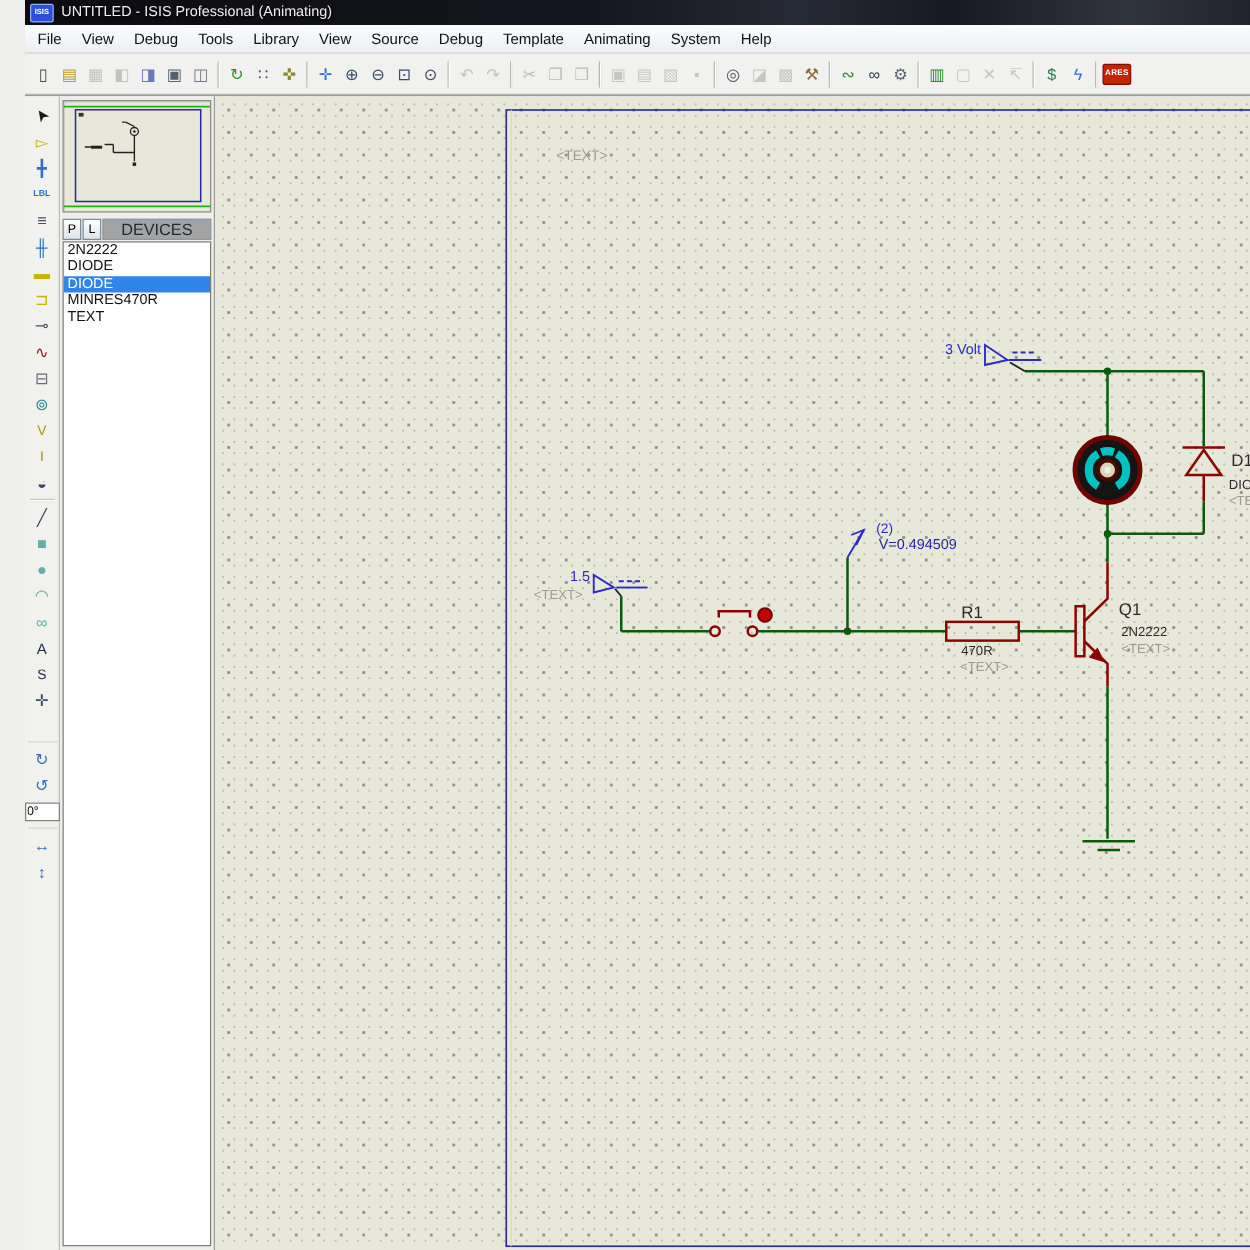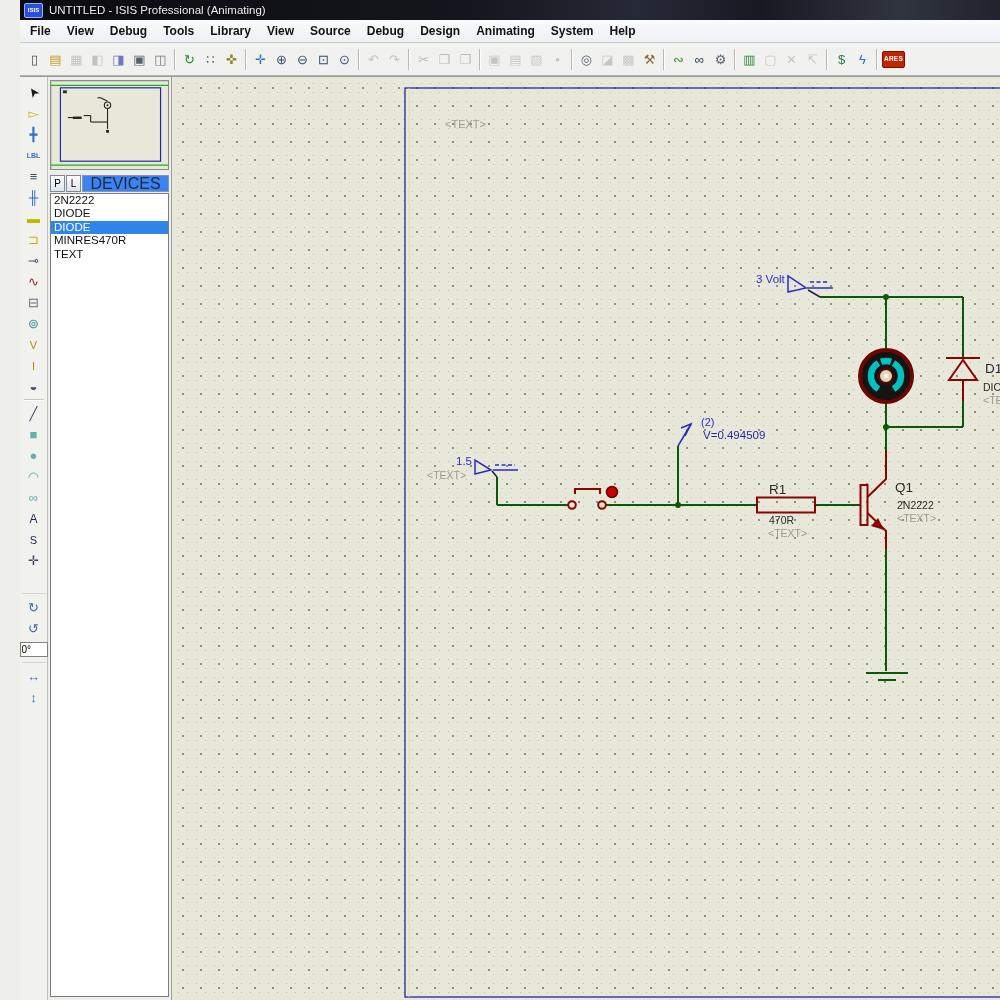--- a/index.html
+++ b/index.html
@@ -11,21 +11,21 @@
     background:linear-gradient(90deg,#0b0b10,#15151d 45%,#262a36 62%,#171922 74%,#30343f 88%,#1d202a);
     color:#f0f0f0;font-size:11.5px;}
   .app-icon{width:17px;height:13px;background:#2b4fd8;border:1px solid #8fb0ff;color:#fff;
     font-size:6px;font-weight:700;display:flex;align-items:center;justify-content:center;
     margin-right:6px;border-radius:2px;flex:0 0 auto;}
   .title-text{white-space:nowrap;text-shadow:0 1px 2px #000;}
 
   
   .menubar{height:22px;flex:0 0 22px;background:linear-gradient(#fafbfc,#edf0f2);
     border-bottom:1px solid #c8cbce;display:flex;align-items:center;font-size:12px;color:#111;padding-left:2px;}
-  .menu-item{padding:0 8px;height:100%;display:flex;align-items:center;cursor:default;font-weight:bold;}
+  .menu-item{padding:0 8px;height:100%;display:flex;align-items:center;cursor:default;}
 
   
   .toolbar{height:32px;flex:0 0 32px;background:#f1f2f0;border-bottom:1px solid #b5b5b0;
     display:flex;align-items:center;padding:0 4px;}
   .tbi{width:19px;height:19px;margin:0 1px;display:inline-flex;align-items:center;justify-content:center;
     font-size:13px;line-height:1;cursor:default;}
   .tbi.off{opacity:.45;filter:grayscale(.9);}
   .tbi.ares{background:var(--ares_red);width:21px;height:15px;font-size:6.5px;font-weight:700;
     border:1px solid #7a1000;border-radius:2px;letter-spacing:.2px;}
   .tsep{width:1px;height:21px;background:#b9b9b4;border-right:1px solid #fff;margin:0 3px;}
@@ -46,21 +46,21 @@
 
   .left-panel{width:124px;flex:0 0 124px;background:#eeeeea;display:flex;flex-direction:column;
     border-right:1px solid #9c9c98;box-sizing:border-box;}
   .overview{height:88px;flex:0 0 88px;margin:3px 2px 5px 2px;background:var(--canvas_bg);
     border:1px solid #8a8a86;box-shadow:inset 1px 1px 0 rgba(0,0,0,.12);}
   .overview svg{width:100%;height:100%;display:block;}
   .pl-row{display:flex;align-items:stretch;height:17px;flex:0 0 17px;margin:0 2px 1px 2px;}
   .pl-btn{width:15px;font-size:10px;font-family:"Liberation Sans",sans-serif;
     background:linear-gradient(#ffffff,#dfe4e8);border:1px solid #7a8a99;margin-right:1px;
     padding:0;line-height:14px;text-align:center;cursor:default;}
-  .devices-header{flex:1;background:#3b82f6;border:1px solid #8a98a4;font-size:16px;
+  .devices-header{flex:1;background:#a3a3a3;border:1px solid #8a98a4;font-size:13px;
     display:flex;align-items:center;justify-content:center;color:#1c2a33;}
   .device-list{flex:1;background:#fff;border:1px solid #7c7c78;margin:0 2px 4px 2px;
     font-size:11.5px;overflow:hidden;}
   .dev-row{height:13.4px;line-height:13.4px;padding-left:3px;color:#111;cursor:default;white-space:nowrap;}
   .dev-row.sel{background:var(--selection_blue);color:#fff;}
 
   
   .canvas{flex:1;position:relative;background-color:var(--canvas_bg);
     background-image:
       radial-gradient(var(--grid_dot) 1px, transparent 1.4px),
@@ -94,21 +94,21 @@
 
   <div class="menubar" id="menubar">
       <div class="menu-item">File</div>
       <div class="menu-item">View</div>
       <div class="menu-item">Debug</div>
       <div class="menu-item">Tools</div>
       <div class="menu-item">Library</div>
       <div class="menu-item">View</div>
       <div class="menu-item">Source</div>
       <div class="menu-item">Debug</div>
-      <div class="menu-item">Design</div>
+      <div class="menu-item">Template</div>
       <div class="menu-item">Animating</div>
       <div class="menu-item">System</div>
       <div class="menu-item">Help</div>
     </div>
 
   <div class="toolbar" id="toolbar">
       <span class="tbi" style="color: rgb(74, 74, 74);">▯</span>
       <span class="tbi" style="color: rgb(192, 154, 40);">▤</span>
       <span class="tbi off" style="color: rgb(138, 138, 138);">▦</span>
       <span class="tbi off" style="color: rgb(138, 138, 138);">◧</span>

